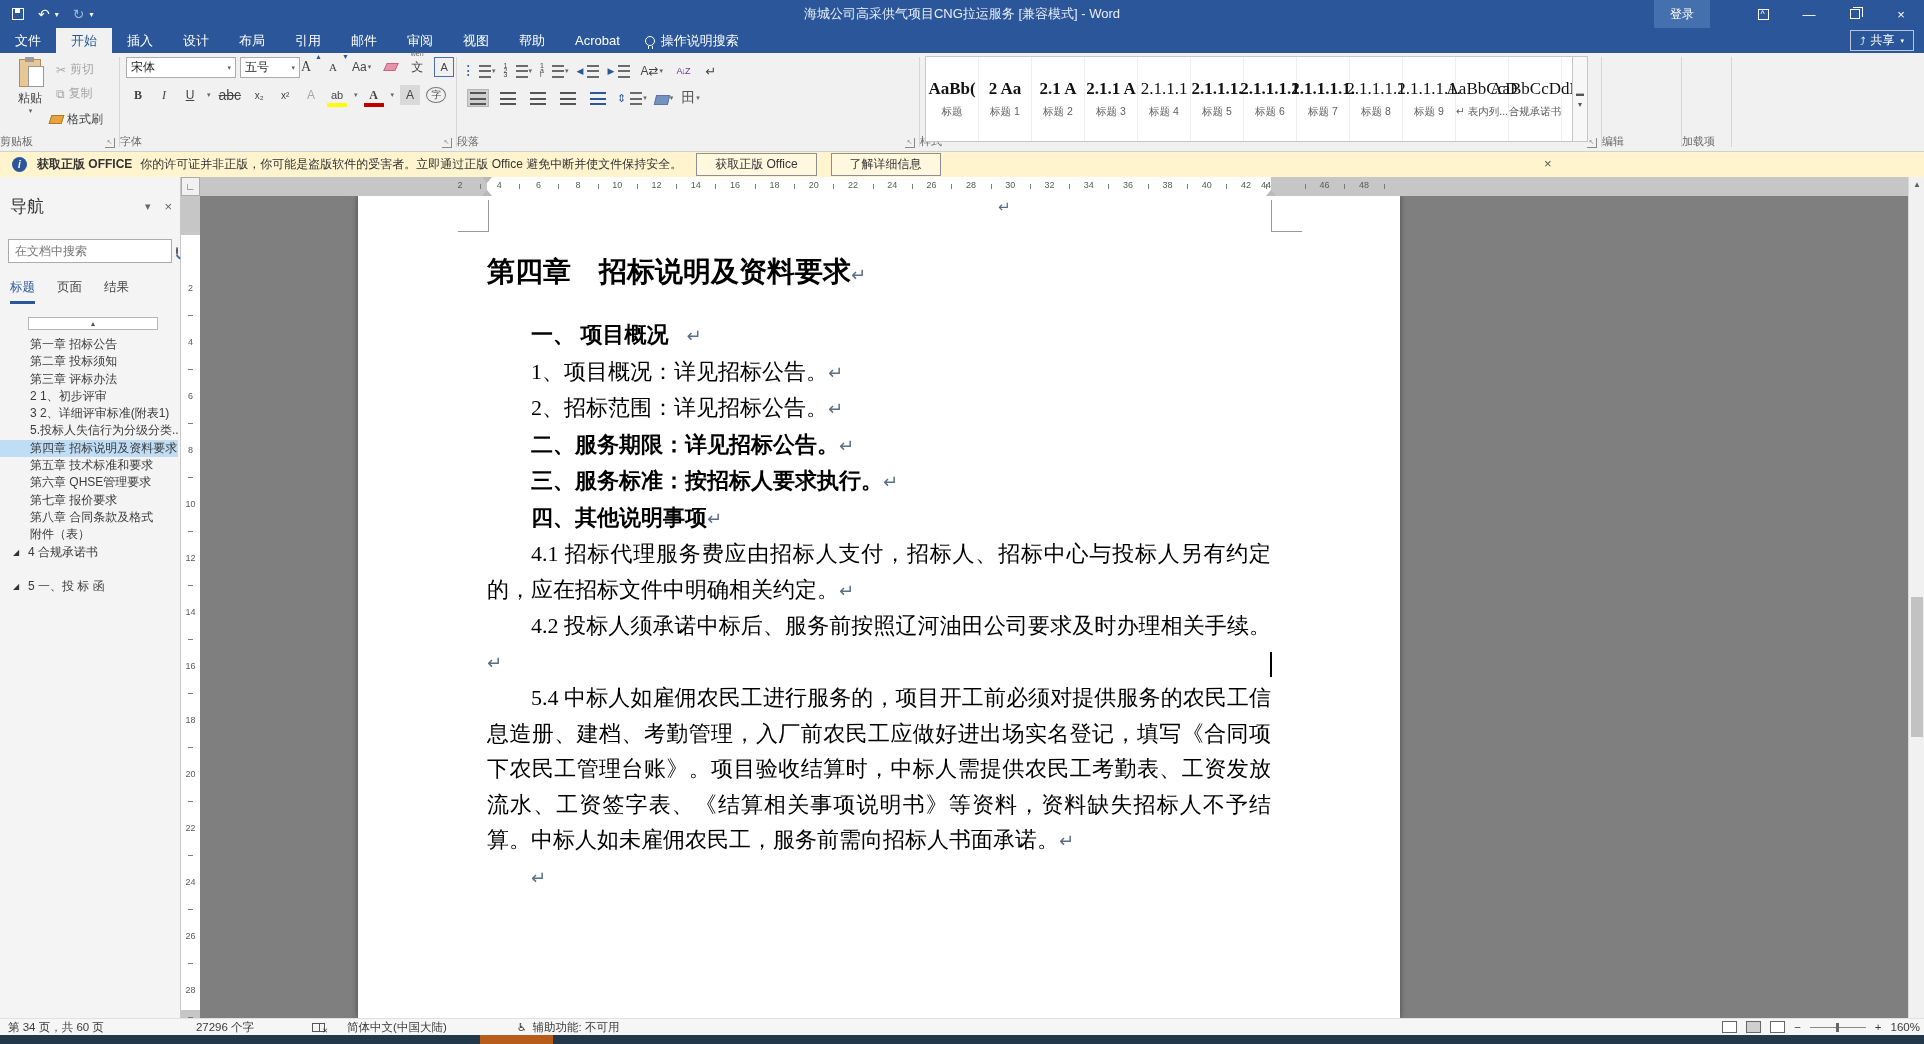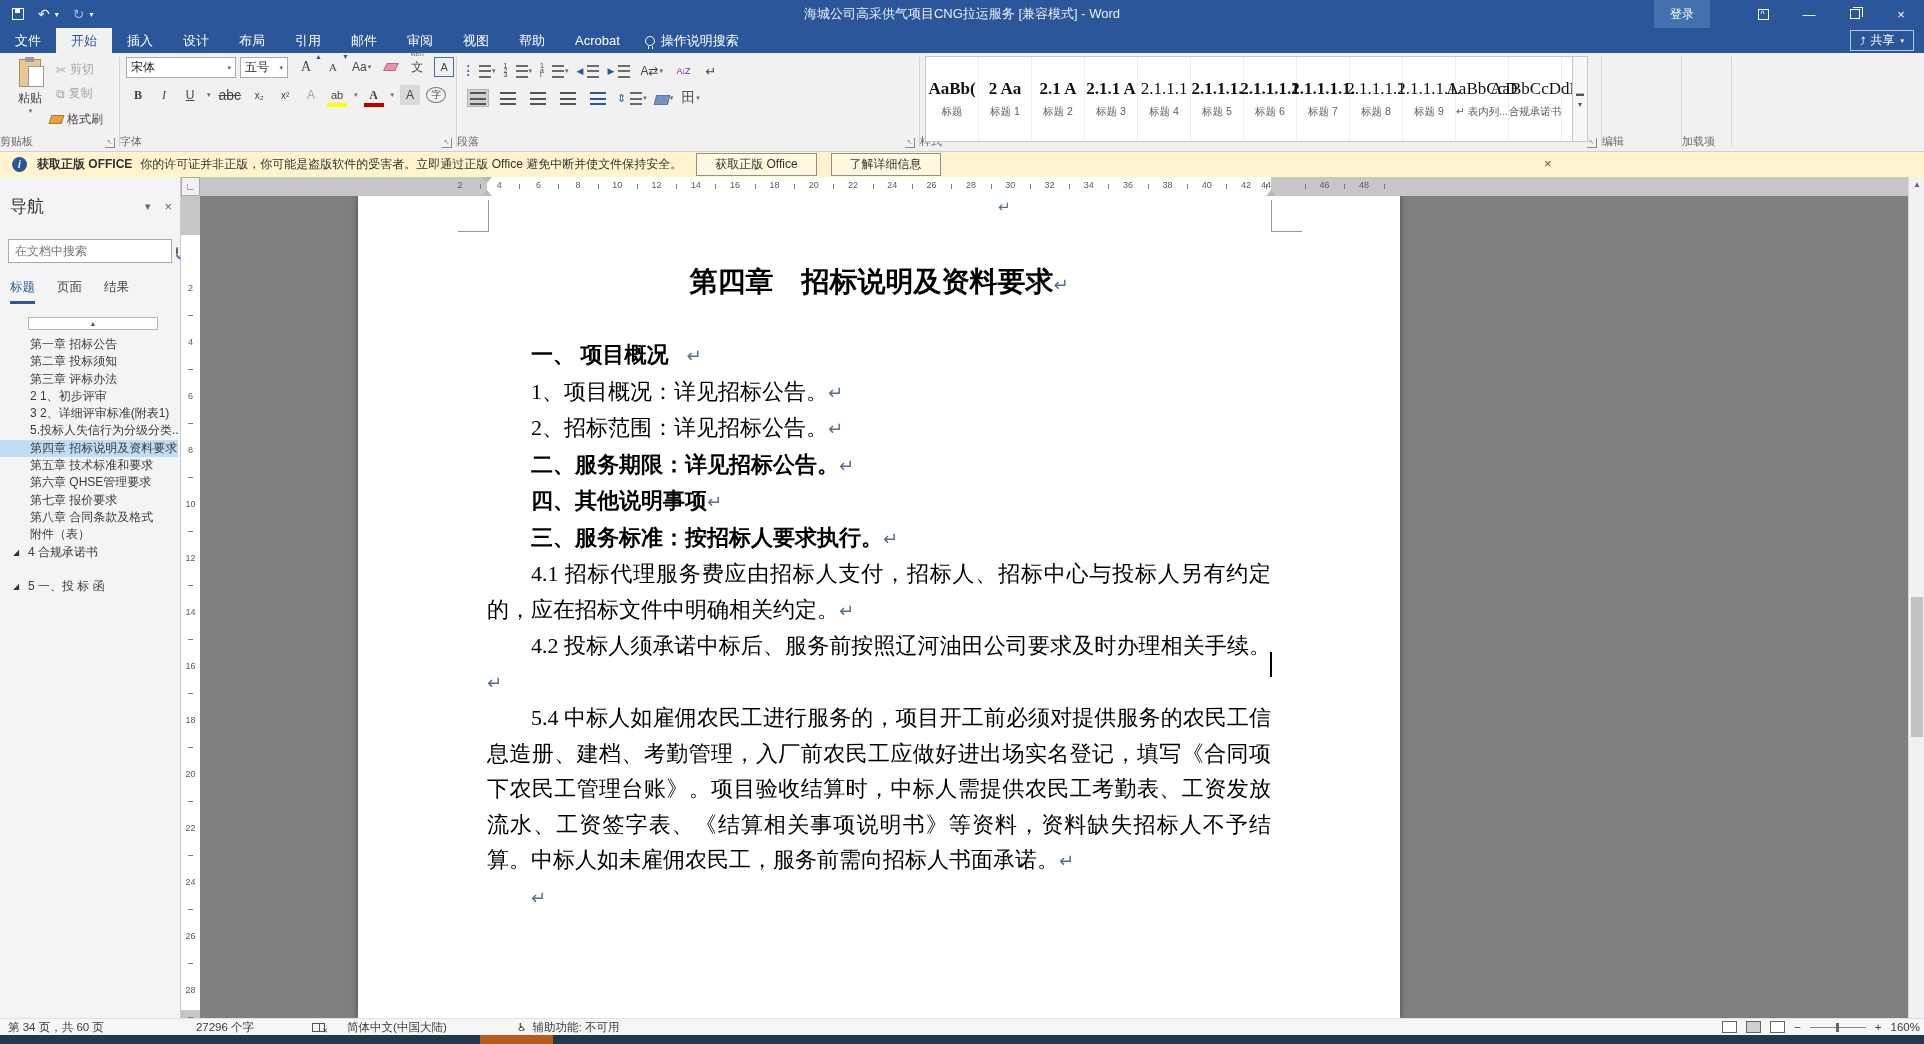--- a/index.html
+++ b/index.html
@@ -137,21 +137,21 @@
   .vtick { position:absolute; left:7px; height:1px; width:5px; background:#7a7a7a; }
 
   
   #docarea { position:absolute; left:200px; top:19px; width:1708px; height:822px; background:#7f7f7f; overflow:hidden; }
   #page { position:absolute; left:158px; top:0; width:1042px; height:822px; background:#fff; box-shadow:0 0 6px rgba(0,0,0,.45); }
   .crop { position:absolute; width:31px; height:32px; }
   .crop.tl { left:100px; top:4px; border-right:1px solid #9a9a9a; border-bottom:1px solid #9a9a9a; }
   .crop.tr { left:913px; top:4px; border-left:1px solid #9a9a9a; border-bottom:1px solid #9a9a9a; }
   .top-mark { position:absolute; left:640px; top:2px; color:#5a6e88; font-size:15px; }
   #doc-text { position:absolute; left:129px; top:60px; width:784px; font-family:"Liberation Serif","DejaVu Serif",serif; color:#000; }
-  .dp-title { font-size:28px; font-weight:bold; text-align:center; line-height:52px; margin-bottom:26px; }
+  .dp-title { font-size:28px; font-weight:bold; text-align:left; line-height:32px; margin-bottom:26px; }
   .dp { font-size:22px; line-height:35.5px; text-align:justify; text-indent:2em; }
   .dp.b { font-weight:bold; }
   .pmark { color:#5a6e88; font-family:"DejaVu Sans",sans-serif; font-size:18px; font-weight:normal; }
   .pmark.gap { margin-left:18px; }
   #cursor { position:absolute; left:912px; top:456px; width:1.5px; height:25px; background:#000; }
 
   
   #vscroll { position:absolute; left:1908px; top:0; width:16px; height:841px; background:#f1f1f1; border-left:1px solid #dadada; }
   #vscroll .arr { position:absolute; left:0; width:16px; text-align:center; font-size:8px; color:#606060; }
   #vscroll .thumb { position:absolute; left:2px; width:12px; height:140px; top:420px; background:#c2c2c2; }
@@ -248,21 +248,21 @@
       <div class="glabel">剪贴板</div>
       <div class="launcher">↘</div>
     </div>
     <div class="gsep" style="left:119px;"></div>
 
     <div class="rgroup" style="left:120px;width:335px;">
       <div class="combo" style="left:6px;top:4px;width:110px;">
         <span>宋体</span>
         <span class="chev">▾</span>
       </div>
-      <div class="combo" style="left:120px;top:4px;width:48px;">
+      <div class="combo" style="left:120px;top:4px;width:60px;">
         <span>五号</span>
         <span class="chev">▾</span>
       </div>
       <div class="frow1b" style="left:176px;">
         <span class="icbtn grow-a" style="font-size:14px;">
             <span>A</span>
             <i>▲</i>
           </span>
         <span class="icbtn grow-a" style="font-size:11px;">
             <span>A</span>
@@ -585,22 +585,22 @@
       <div id="page">
         <div class="top-mark">↵</div>
         <div class="crop tl"></div>
         <div class="crop tr"></div>
         <div id="doc-text">
             <div class="dp-title"><span>第四章　招标说明及资料要求</span><span class="pmark">↵</span></div>
             <div class="dp b"><span>一、 项目概况</span><span class="pmark gap">↵</span></div>
             <div class="dp"><span>1、项目概况：详见招标公告。</span><span class="pmark">↵</span></div>
             <div class="dp"><span>2、招标范围：详见招标公告。</span><span class="pmark">↵</span></div>
             <div class="dp b"><span>二、服务期限：详见招标公告。</span><span class="pmark">↵</span></div>
+            <div class="dp b"><span>三、服务标准：按招标人要求执行。</span><span class="pmark">↵</span></div>
             <div class="dp b"><span>四、其他说明事项</span><span class="pmark">↵</span></div>
-            <div class="dp b"><span>三、服务标准：按招标人要求执行。</span><span class="pmark">↵</span></div>
             <div class="dp"><span>4.1 招标代理服务费应由招标人支付，招标人、招标中心与投标人另有约定的，应在招标文件中明确相关约定。</span><span class="pmark">↵</span></div>
             <div class="dp"><span>4.2 投标人须承诺中标后、服务前按照辽河油田公司要求及时办理相关手续。</span><span class="pmark">↵</span></div>
             <div class="dp"><span>5.4 中标人如雇佣农民工进行服务的，项目开工前必须对提供服务的农民工信息造册、建档、考勤管理，入厂前农民工应做好进出场实名登记，填写《合同项下农民工管理台账》。项目验收结算时，中标人需提供农民工考勤表、工资发放流水、工资签字表、《结算相关事项说明书》等资料，资料缺失招标人不予结算。中标人如未雇佣农民工，服务前需向招标人书面承诺。</span><span class="pmark">↵</span></div>
             <div class="dp"><span></span><span class="pmark">↵</span></div>
           </div>
         <div id="cursor"></div>
       </div>
     </div>
 
     <div id="vscroll">

